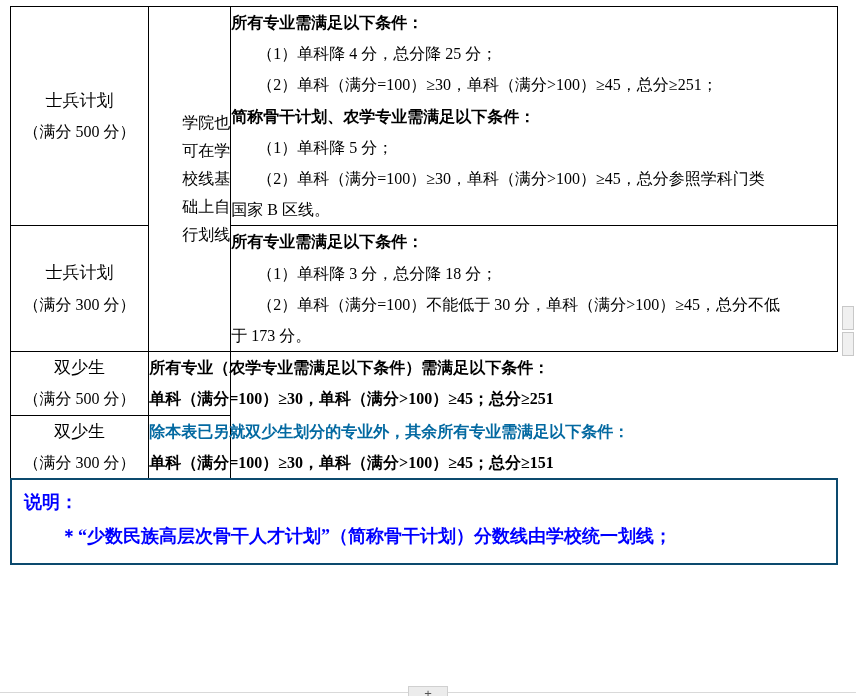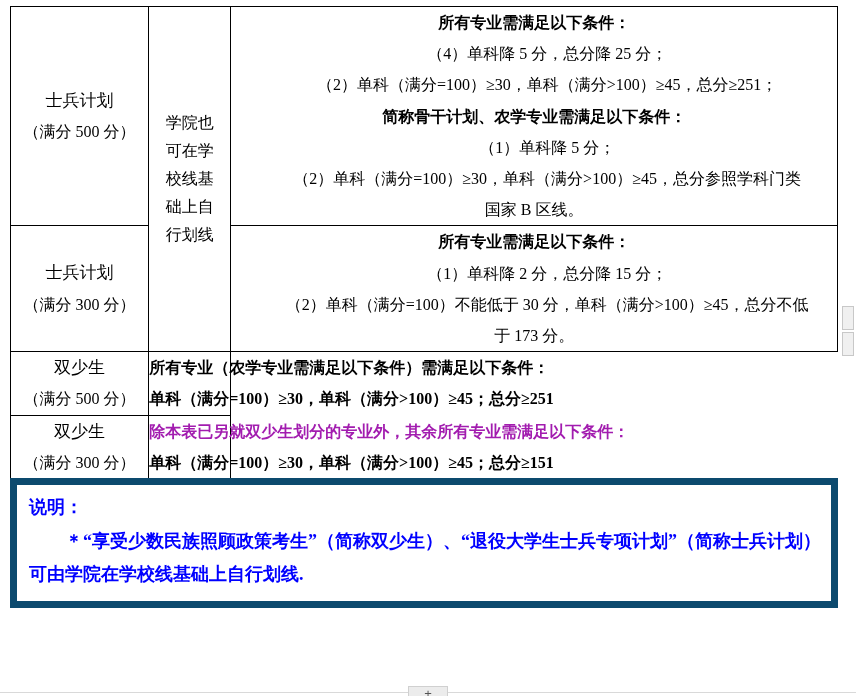--- a/index.html
+++ b/index.html
@@ -40,51 +40,50 @@
   .plan-cell {
     text-align: center;
     font-size: 17px;
     line-height: 1.9;
     padding: 6px 2px;
     margin-top: 48px;
   }
   .plan-cell .line2 { font-size: 16px; }
 
   .note-cell {
-    text-align: center;
+    text-align: right;
     font-size: 16px;
     line-height: 1.75;
     padding: 4px 6px;
   }
 
   .cond-cell {
     padding: 6px 10px 8px 10px;
     font-size: 16px;
     line-height: 1.95;
   }
   .cond-cell .bold {
     font-weight: bold;
   }
   .cond-cell .indent {
     padding-left: 26px;
   }
   .cond-cell .row {
     white-space: nowrap;
-    text-align: center;
   }
   .bluebold {
-    color: #a21caf;
+    color: #0369a1;
     font-weight: bold;
   }
 
   .notes-box {
     width: 828px;
     margin-left: 10px;
     margin-top: -1px;
-    border: 7px solid #0c4a6e;
+    border: 2px solid #0c4a6e;
     box-sizing: border-box;
     padding: 6px 10px 10px 12px;
     color: #0000ff;
     font-weight: bold;
     font-size: 18px;
     line-height: 1.85;
   }
   .notes-box .note-title { }
   .notes-box .note-para {
     text-indent: 36px;
@@ -143,37 +142,37 @@
         </td>
         <td class="note-cell" rowspan="2">
           <div>学院也</div>
           <div>可在学</div>
           <div>校线基</div>
           <div>础上自</div>
           <div>行划线</div>
         </td>
         <td class="cond-cell">
           <div class="row bold">所有专业需满足以下条件：</div>
-          <div class="row indent">（4）单科降 5 分，总分降 25 分；</div>
+          <div class="row indent">（1）单科降 4 分，总分降 25 分；</div>
           <div class="row indent">（2）单科（满分=100）≥30，单科（满分&gt;100）≥45，总分≥251；</div>
           <div class="row bold">简称骨干计划、农学专业需满足以下条件：</div>
           <div class="row indent">（1）单科降 5 分；</div>
           <div class="row indent">（2）单科（满分=100）≥30，单科（满分&gt;100）≥45，总分参照学科门类</div>
           <div class="row">国家 B 区线。</div>
         </td>
       </tr>
 
       <tr>
         <td class="plan-cell">
           <div>士兵计划</div>
           <div class="line2">（满分 300 分）</div>
         </td>
         <td class="cond-cell">
           <div class="row bold">所有专业需满足以下条件：</div>
-          <div class="row indent">（1）单科降 2 分，总分降 15 分；</div>
+          <div class="row indent">（1）单科降 3 分，总分降 18 分；</div>
           <div class="row indent">（2）单科（满分=100）不能低于 30 分，单科（满分&gt;100）≥45，总分不低</div>
           <div class="row">于 173 分。</div>
         </td>
       </tr>
 
       <tr>
         <td class="plan-cell">
           <div>双少生</div>
           <div class="line2">（满分 500 分）</div>
         </td>
@@ -191,21 +190,21 @@
         <td class="cond-cell">
           <div class="row bluebold">除本表已另就双少生划分的专业外，其余所有专业需满足以下条件：</div>
           <div class="row bold">单科（满分=100）≥30，单科（满分&gt;100）≥45；总分≥151</div>
         </td>
       </tr>
     </tbody>
   </table>
 
   <div class="notes-box">
     <div class="note-title">说明：</div>
-    <div class="note-para">＊“享受少数民族照顾政策考生”（简称双少生）、“退役大学生士兵专项计划”（简称士兵计划）可由学院在学校线基础上自行划线.</div>
+    <div class="note-para">＊“少数民族高层次骨干人才计划”（简称骨干计划）分数线由学校统一划线；</div>
   </div>
 
   <div class="edge-mark top"></div>
   <div class="edge-mark bottom"></div>
 
   <div class="hr-bottom"></div>
   <div class="bottom-plus">+</div>
 </div>
 
 </body></html>

